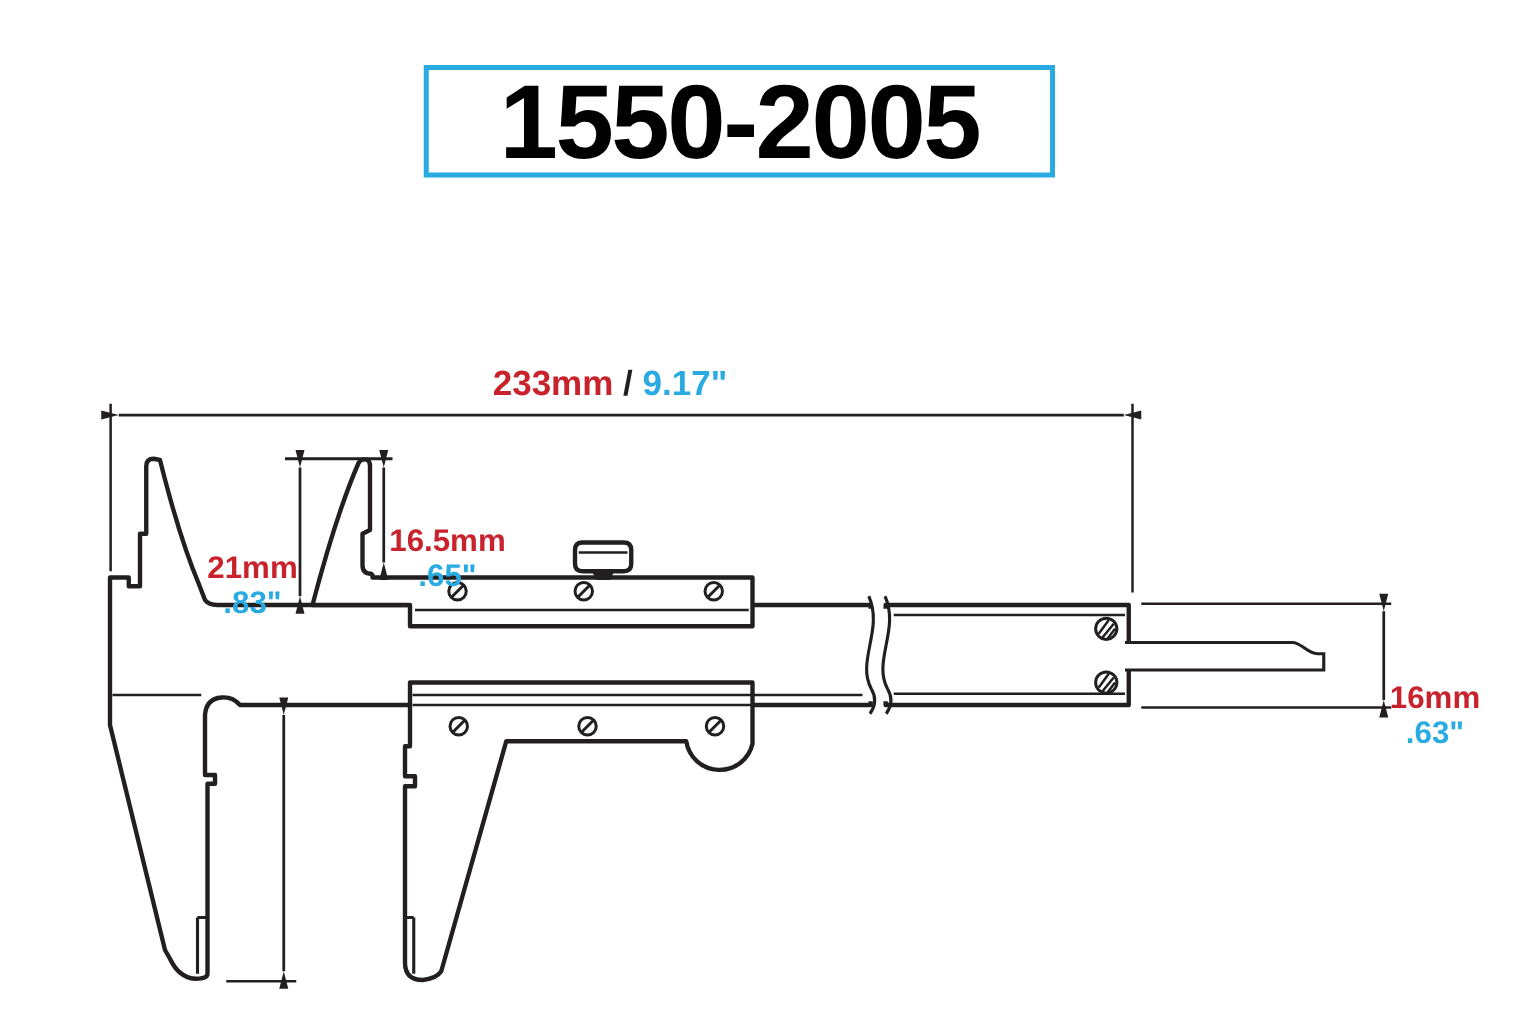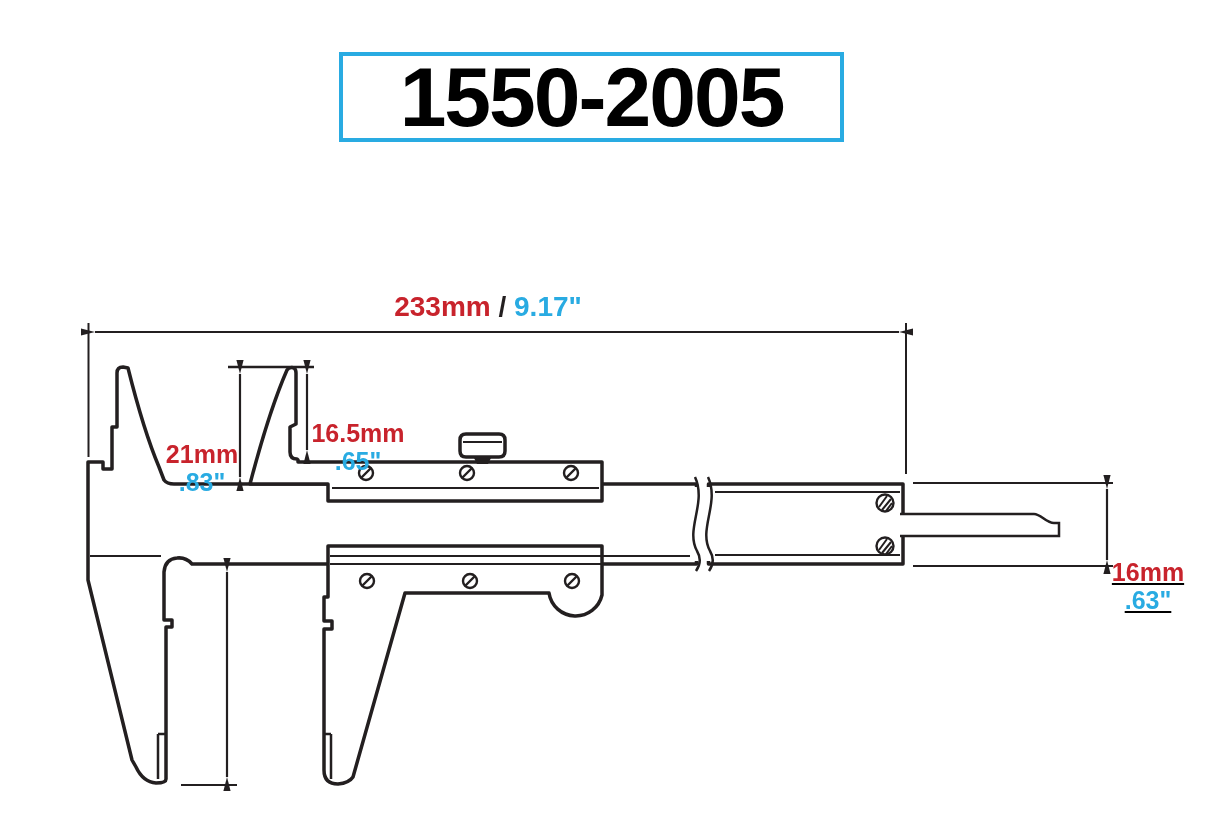--- a/index.html
+++ b/index.html
@@ -174,18 +174,18 @@
     <div class="metric">21mm</div>
     <div class="imperial">.83"</div>
   </div>
 
   <div class="lbl lbl-sm" style="left:358px;top:375px;">
     <div class="metric">16.5mm</div>
     <div class="imperial">.65"</div>
   </div>
 
 
-  <div class="lbl lbl-sm" style="left:1148px;top:514px;text-decoration:underline;">
+  <div class="lbl lbl-sm" style="left:1148px;top:500px;">
     <div class="metric">16mm</div>
     <div class="imperial">.63"</div>
   </div>
 
 </div>
 
 </body></html>

